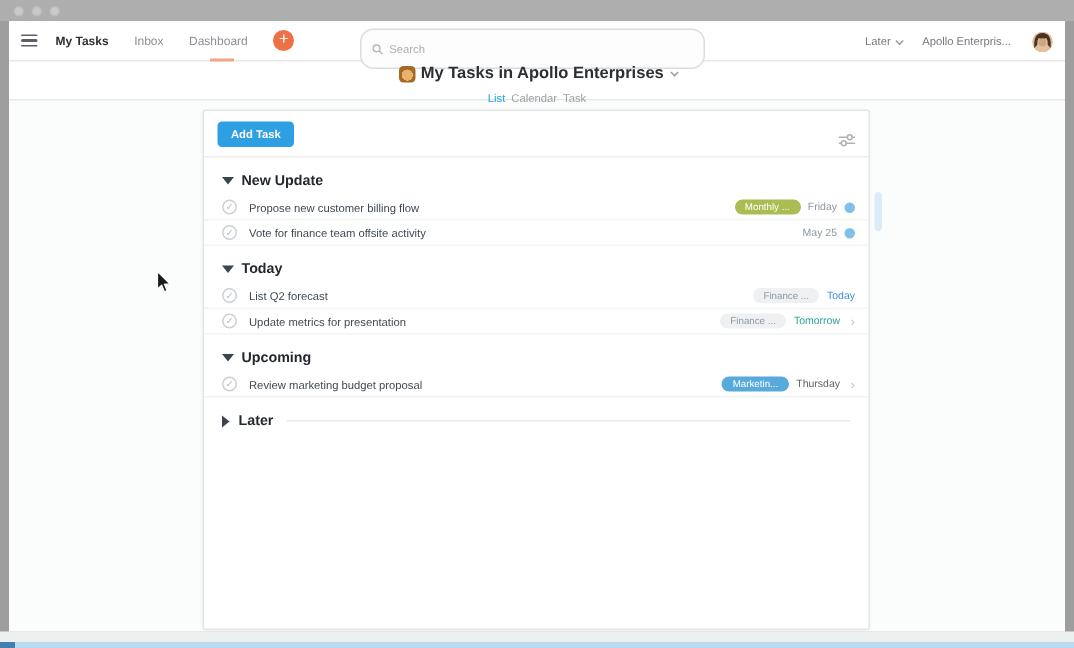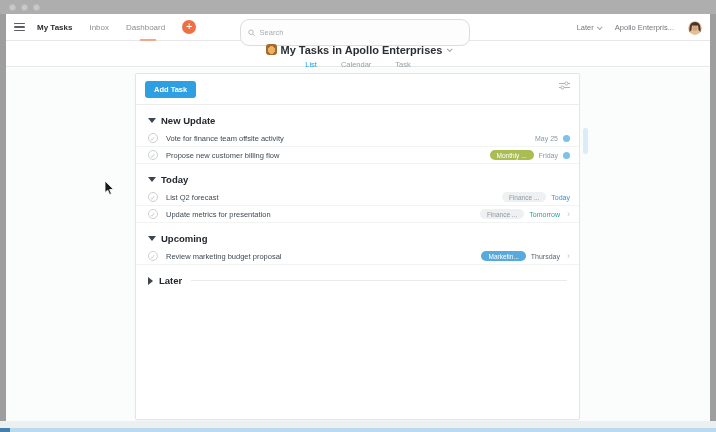--- a/index.html
+++ b/index.html
@@ -34,28 +34,28 @@
   .nav-right { position:absolute; right:8px; top:0; height:27px; display:flex; align-items:center; gap:14px; }
   .help { font-size:7.5px; color:#74797e; display:flex; align-items:center; gap:3px; cursor:pointer; }
   .workspace-name { font-size:7.5px; color:#74797e; cursor:pointer; }
   .chev-down { width:4px; height:4px; border-right:1px solid #9aa0a5; border-bottom:1px solid #9aa0a5; transform:rotate(45deg) translateY(-1px); display:inline-block; }
   .avatar { width:14px; height:14px; border-radius:50%; overflow:hidden; cursor:pointer; flex:0 0 auto; }
 
   
   .page-header { height:26px; border-bottom:1px solid #e7e7e7; text-align:center; position:relative; }
   .page-title { display:inline-flex; align-items:center; gap:4px; margin-top:2px; font-size:11px; font-weight:bold; color:#2b2f33; cursor:pointer; }
   .ws-emoji { width:11px; height:11px; border-radius:3px; background:radial-gradient(circle at 50% 55%, #e8b26a 0 45%, #a66a28 46%); display:inline-block; }
-  .tabs { display:flex; justify-content:center; gap:24px; margin-top:1px; }
+  .tabs { display:flex; justify-content:center; gap:4px; margin-top:1px; }
   .tab { font-size:7.5px; color:#9aa0a5; padding-bottom:3px; cursor:pointer; }
   .tab.active { color:#1da2e8; border-bottom:2px solid #1da2e8; }
 
   
   .main { position:absolute; top:54px; left:0; right:0; bottom:0; background:#fbfcfc; }
   .card { position:absolute; left:129px; top:5px; width:445px; height:347px; background:#fff; border:1px solid #e4e5e6; border-radius:2px; box-shadow:0 1px 2px rgba(0,0,0,.04); overflow:hidden; }
-  .card-header { display:flex; align-items:flex-start; justify-content:space-between; padding:7px 9px 6px 9px; border-bottom:1px solid #ededed; }
+  .card-header { display:flex; align-items:flex-end; justify-content:space-between; padding:7px 9px 6px 9px; border-bottom:1px solid #ededed; }
   .add-task-btn { background:#2e9fe3; color:#fff; font-size:7.5px; font-weight:bold; padding:4px 9px; border-radius:3px; border:none; cursor:pointer; font-family:"Liberation Sans",sans-serif; }
   .sliders-icon { cursor:pointer; opacity:.8; }
 
   .section-header { display:flex; align-items:center; padding:10px 12px 4px 12px; cursor:pointer; }
   .section-header .caret { width:0; height:0; margin-right:5px; flex:0 0 auto; }
   .caret.down { border-left:4px solid transparent; border-right:4px solid transparent; border-top:5px solid #3c454d; }
   .caret.right { border-top:4px solid transparent; border-bottom:4px solid transparent; border-left:5px solid #3c454d; margin-right:6px; }
   .section-title { font-size:9.5px; font-weight:bold; color:#22282e; white-space:nowrap; }
   .section-rule { flex:1; border-top:1px solid #e8eaeb; margin-left:9px; }
 
@@ -143,32 +143,32 @@
           <circle cx="3.5" cy="6.5" r="1.6" fill="#fff" stroke="#9aa0a5" stroke-width="1"></circle>
         </svg>
       </div>
       <div id="task-list">
           <div class="section-header">
             <span class="caret down"></span>
             <span class="section-title">New Update</span>
           </div>
           <div class="task-row">
             <span class="check">✓</span>
-            <span class="task-title">Vote for finance team offsite activity</span>
-            <span class="row-right">
-              <span class="due" style="color: rgb(139, 152, 162);">May 25</span>
-              <span class="blue-dot"></span>
-            </span>
-          </div>
-          <div class="task-row">
-            <span class="check">✓</span>
             <span class="task-title">Propose new customer billing flow</span>
             <span class="row-right">
               <span class="tag-pill" style="background: rgb(169, 189, 82); color: rgb(255, 255, 255);">Monthly ...</span>
               <span class="due" style="color: rgb(139, 152, 162);">Friday</span>
+              <span class="blue-dot"></span>
+            </span>
+          </div>
+          <div class="task-row">
+            <span class="check">✓</span>
+            <span class="task-title">Vote for finance team offsite activity</span>
+            <span class="row-right">
+              <span class="due" style="color: rgb(139, 152, 162);">May 25</span>
               <span class="blue-dot"></span>
             </span>
           </div>
           <div class="section-header">
             <span class="caret down"></span>
             <span class="section-title">Today</span>
           </div>
           <div class="task-row">
             <span class="check">✓</span>
             <span class="task-title">List Q2 forecast</span>

